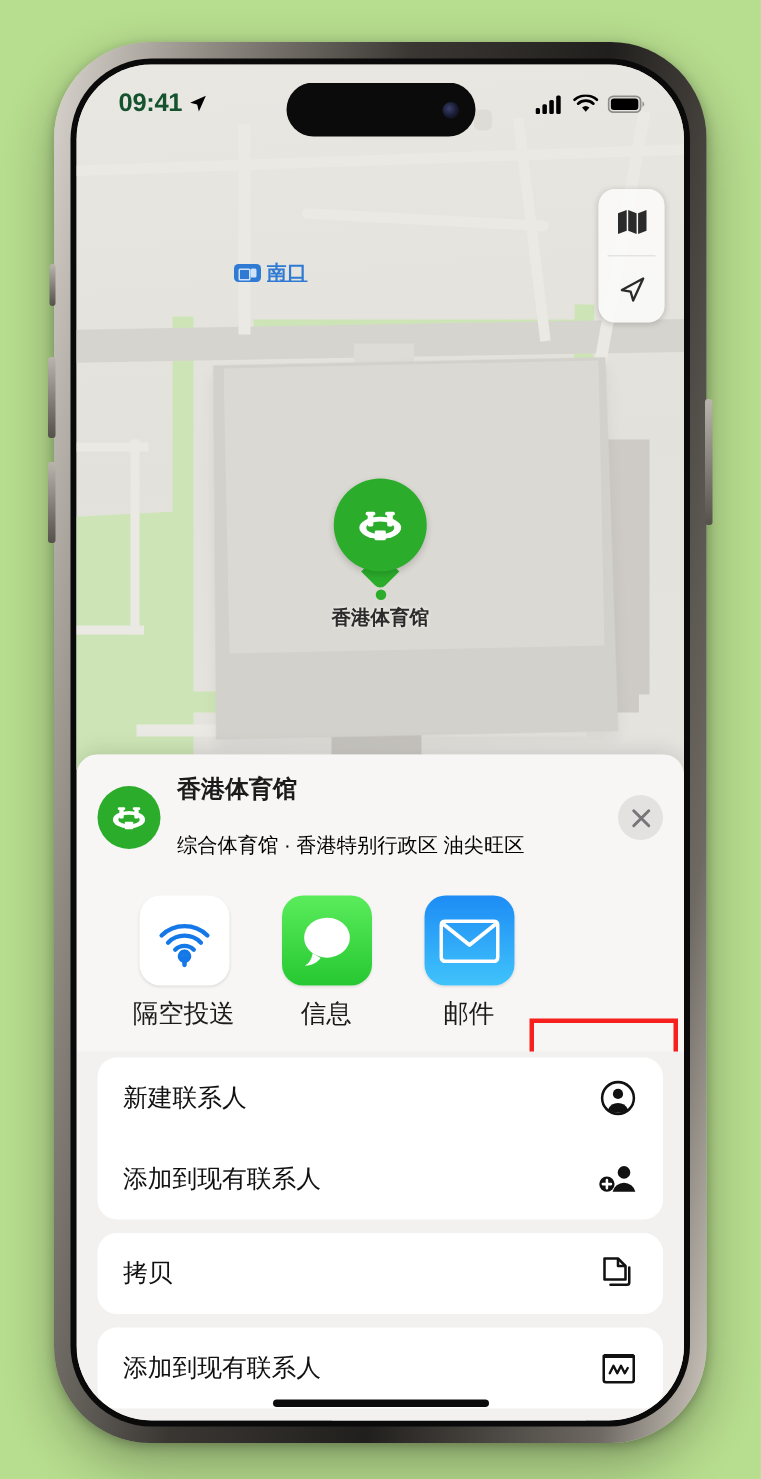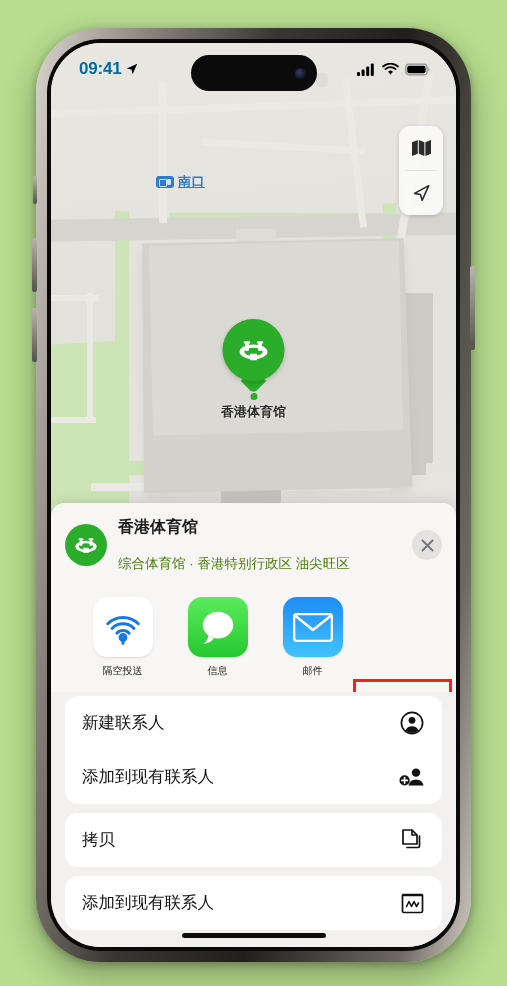--- a/index.html
+++ b/index.html
@@ -147,21 +147,21 @@
     margin-top: 3px; font-size: 13px; font-weight: 700; color: #2b2b2b;
     text-shadow: 0 0 3px #e9e7e2, 0 0 3px #e9e7e2, 0 0 2px #e9e7e2;
     white-space: nowrap;
   }
 
   
   #statusbar {
     position: absolute; left: 0; right: 0; top: 0; height: 52px;
     display: flex; align-items: center; justify-content: space-between;
     padding: 0 26px 0 28px;
-    z-index: 30; color: #0369a1;
+    z-index: 30; color: #14532d;
   }
   #sb-left { display: flex; align-items: center; gap: 3px; font-size: 17px; font-weight: 700; letter-spacing: -.2px; }
   #sb-right { display: flex; align-items: center; gap: 6px; }
 
   #dynamic-island {
     position: absolute; left: 50%; transform: translateX(-50%);
     top: 12px; width: 126px; height: 36px; border-radius: 20px;
     background: #0b0b0b; z-index: 31;
     display: flex; align-items: center; justify-content: flex-end;
     padding-right: 11px;
@@ -185,21 +185,21 @@
     display: flex; align-items: center; gap: 11px;
     padding: 14px 14px 12px 14px;
     background: #f7f6f5;
   }
   #sheet-avatar {
     width: 42px; height: 42px; border-radius: 50%; background: #2bad2b;
     display: flex; align-items: center; justify-content: center; flex: none;
   }
   #sheet-titles { flex: 1; min-width: 0; }
   #sheet-title { font-size: 16px; font-weight: 700; color: #1b1b1b; line-height: 1.25; }
-  #sheet-sub { font-size: 13.5px; color: #4d7c0f; line-height: 1.35; margin-top: 18px;
+  #sheet-sub { font-size: 13.5px; color: #000000; line-height: 1.35; margin-top: 18px;
                white-space: nowrap; overflow: hidden; text-overflow: ellipsis; }
   #sheet-close {
     width: 30px; height: 30px; border-radius: 50%;
     background: #e3e2e1; flex: none;
     display: flex; align-items: center; justify-content: center;
   }
 
   
   #app-row {
     display: flex; align-items: flex-start; gap: 0;
@@ -210,21 +210,21 @@
   }
   .app-item {
     width: 95px; flex: none;
     display: flex; flex-direction: column; align-items: center; gap: 7px;
   }
   .app-icon {
     width: 60px; height: 60px; border-radius: 14px;
     overflow: hidden; position: relative;
     box-shadow: 0 1px 2px rgba(0,0,0,.10);
   }
-  .app-label { font-size: 10px; color: #1b1b1b; white-space: nowrap; }
+  .app-label { font-size: 17px; color: #1b1b1b; white-space: nowrap; }
 
   
   .ic-airdrop { background: #ffffff; display:flex; align-items:center; justify-content:center; }
   
   .ic-messages { background: linear-gradient(180deg,#5bec5b 0%,#26c832 100%); display:flex; align-items:center; justify-content:center; }
   
   .ic-mail { background: linear-gradient(180deg,#1d8cf5 0%,#40c3fb 100%); display:flex; align-items:center; justify-content:center; }
   
   .ic-notes { background: #ffffff; }
   .ic-notes .band { position:absolute; left:0; right:0; top:0; height:20px;

